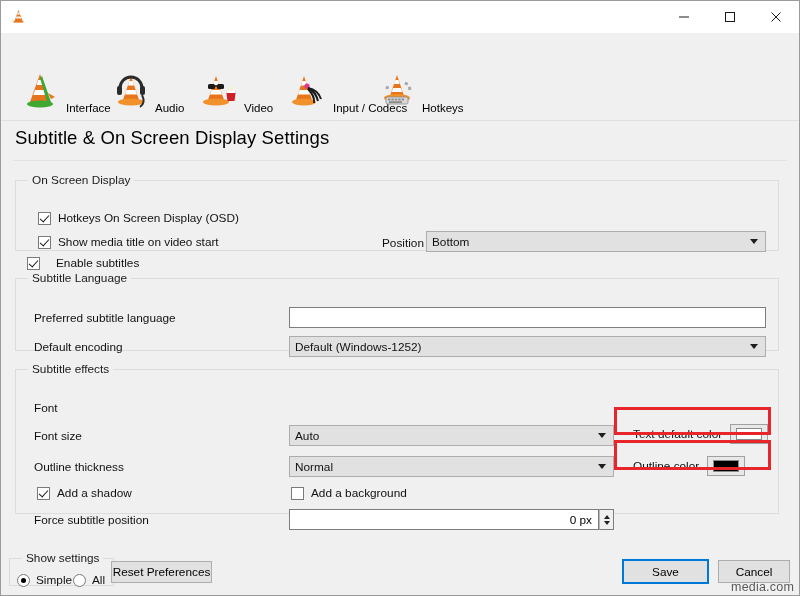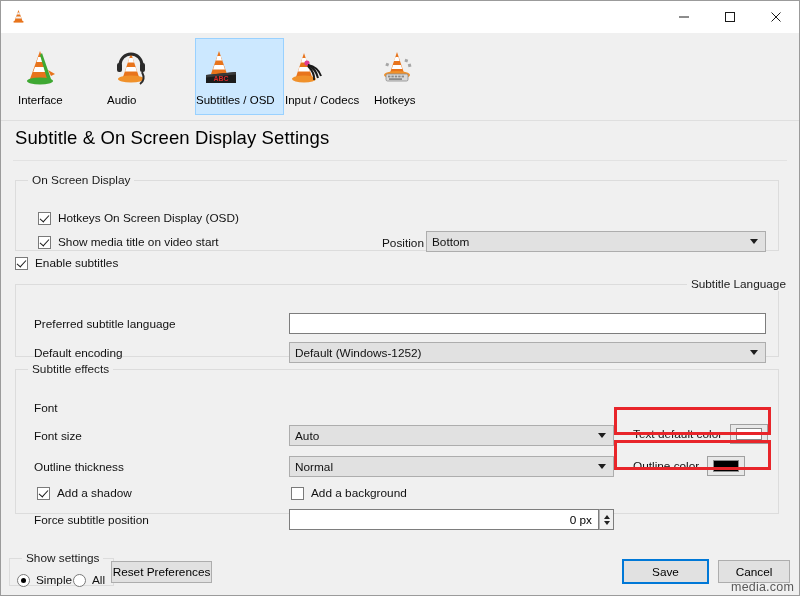--- a/index.html
+++ b/index.html
@@ -52,21 +52,21 @@
     background:#f0f0f0;
     display:flex;align-items:flex-start;
     padding-left:16px;
     flex:0 0 auto;
     border-bottom:1px solid #dfdfdf;
     box-sizing:border-box;
   }
   .tab{
     width:89px;height:77px;
     margin-top:5px;
-    display:flex;flex-direction:column;align-items:flex-start;justify-content:flex-start;
+    display:flex;flex-direction:row;align-items:flex-end;justify-content:flex-start;
     box-sizing:border-box;
     border:1px solid transparent;
     cursor:default;
   }
   .tab.selected{
     background:#cce8ff;
     border:1px solid #99d1ff;
   }
   .tab .ticon{
     width:48px;height:48px;margin-top:4px;position:relative;
@@ -301,34 +301,39 @@
           <ellipse cx="24" cy="36" rx="13" ry="3.5" fill="#f0912b"></ellipse>
           <path d="M13 22 a11 11 0 0 1 22 0" fill="none" stroke="#2b2b2b" stroke-width="3"></path>
           <rect x="10" y="20" width="5" height="9" rx="2" fill="#2b2b2b"></rect>
           <rect x="33" y="20" width="5" height="9" rx="2" fill="#2b2b2b"></rect>
           <path d="M35 29 q4 8 -2 12" fill="none" stroke="#2b2b2b" stroke-width="2"></path>
         </svg>
       </div>
       <span class="tlabel">Audio</span>
     </div>
 
-
-    <div class="tab selected">
+    <div class="tab">
       <div class="ticon">
         <svg viewBox="0 0 48 48" width="48" height="48">
-          <polygon points="23,8 31,31 15,31" fill="#e8741c"></polygon>
-          <polygon points="21.3,13 24.7,13 26,17.5 20,17.5" fill="#ffffff"></polygon>
-          <polygon points="18.5,22 27.5,22 29,26.5 17,26.5" fill="#ffffff"></polygon>
-          <polygon points="10,32 40,29 40,40 10,40" fill="#1c1c1c"></polygon>
-          <polygon points="10,32 40,29 40,31.5 10,34.5" fill="#3a3a3a"></polygon>
-          <text x="25" y="38" font-family="sans-serif" font-size="7" fill="#d42a2a" text-anchor="middle" font-weight="bold">ABC</text>
+          <polygon points="20,10 28,34 12,34" fill="#e8741c"></polygon>
+          <polygon points="18.3,15 21.7,15 23,19.5 17,19.5" fill="#ffffff"></polygon>
+          <polygon points="15.5,24 24.5,24 26,28.5 14,28.5" fill="#ffffff"></polygon>
+          <ellipse cx="20" cy="36" rx="13" ry="3.5" fill="#f0912b"></ellipse>
+          <rect x="12" y="18" width="7" height="5" rx="1.5" fill="#1a1a1a"></rect>
+          <rect x="21" y="18" width="7" height="5" rx="1.5" fill="#1a1a1a"></rect>
+          <line x1="19" y1="20" x2="21" y2="20" stroke="#1a1a1a" stroke-width="1.5"></line>
+          <path d="M30 24 l10 0 l-1.5 11 l-7 0 z" fill="#cf2027"></path>
+          <path d="M30 24 l10 0 l-0.4 3 l-9.2 0 z" fill="#ffffff"></path>
+          <rect x="32" y="20" width="2.4" height="5" fill="#f5f0d8"></rect>
+          <rect x="35" y="19" width="2.4" height="6" fill="#f5f0d8"></rect>
         </svg>
       </div>
-      <span class="tlabel">Subtitles / OSD</span>
-    </div>
+      <span class="tlabel">Video</span>
+    </div>
+
 
     <div class="tab">
       <div class="ticon">
         <svg viewBox="0 0 48 48" width="48" height="48">
           <polygon points="19,10 27,34 11,34" fill="#e8741c"></polygon>
           <polygon points="17.3,15 20.7,15 22,19.5 16,19.5" fill="#ffffff"></polygon>
           <polygon points="14.5,24 23.5,24 25,28.5 13,28.5" fill="#ffffff"></polygon>
           <ellipse cx="19" cy="36" rx="12" ry="3.5" fill="#f0912b"></ellipse>
           <circle cx="22" cy="20" r="2.6" fill="#e03a8f"></circle>
           <path d="M23 22 q8 4 10 13" fill="none" stroke="#1a1a1a" stroke-width="2"></path>
@@ -389,26 +394,26 @@
 
       <div class="row" style="left:366px; top:49px;">
         <span class="lbl">Position</span>
       </div>
       <div class="combo" style="left:410px; top:44px; width:340px;">
         <span>Bottom</span>
         <span class="arrow"></span>
       </div>
     </fieldset>
 
-    <div class="row" style="left:14px; top:95px;">
+    <div class="row" style="left:26px; top:95px;gap:9px;">
       <span class="cb checked"></span>
       <span class="lbl">Enable subtitles</span>
     </div>
 
-    <fieldset class="grp" style="left:14px; top:116px; width:764px; height:80px;text-align:right;">
+    <fieldset class="grp" style="left:14px; top:110px; width:764px; height:80px;">
       <legend>Subtitle Language</legend>
 
       <div class="row" style="left:18px; top:26px;">
         <span class="lbl">Preferred subtitle language</span>
       </div>
       <div class="tinput" style="left:273px; top:22px; width:477px;" title="">
         <span></span>
       </div>
 
       <div class="row" style="left:18px; top:55px;">

